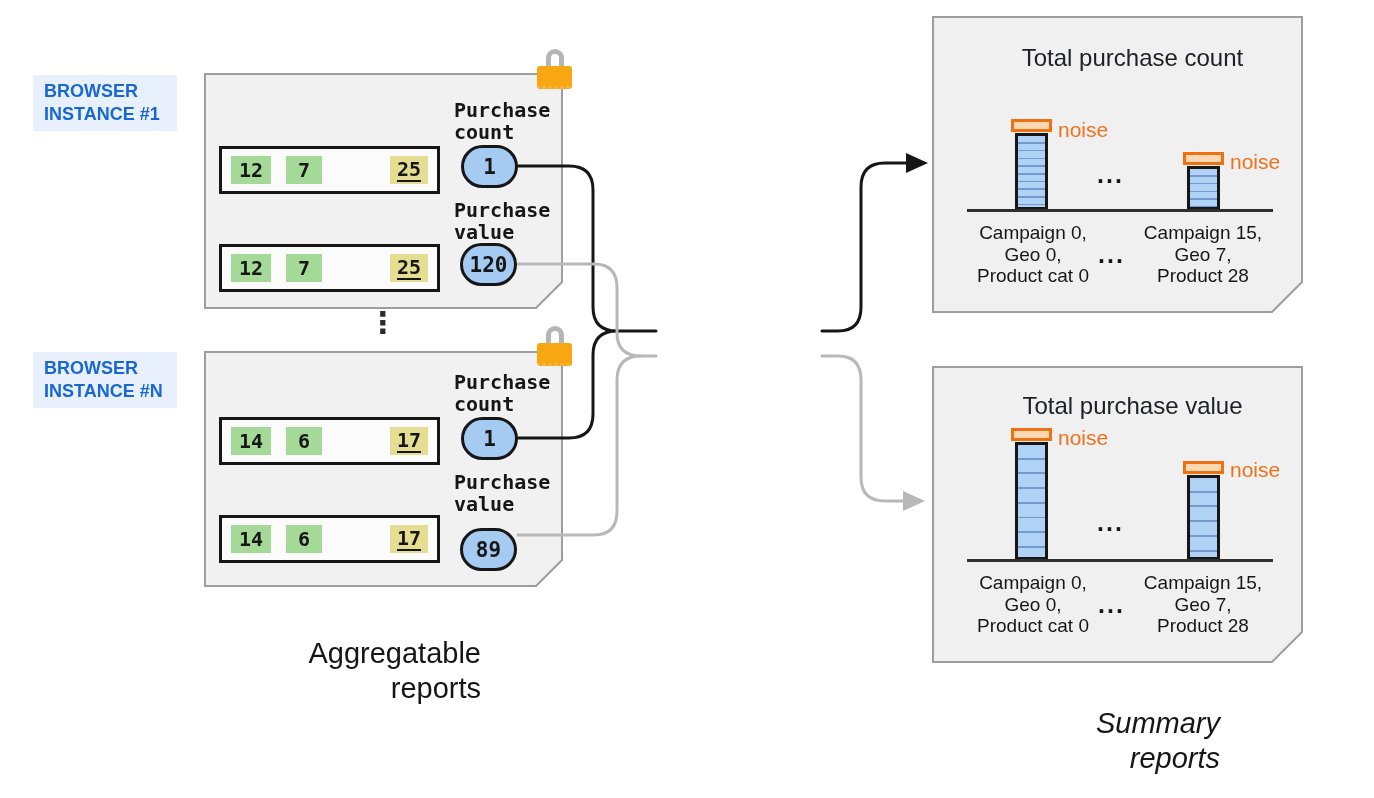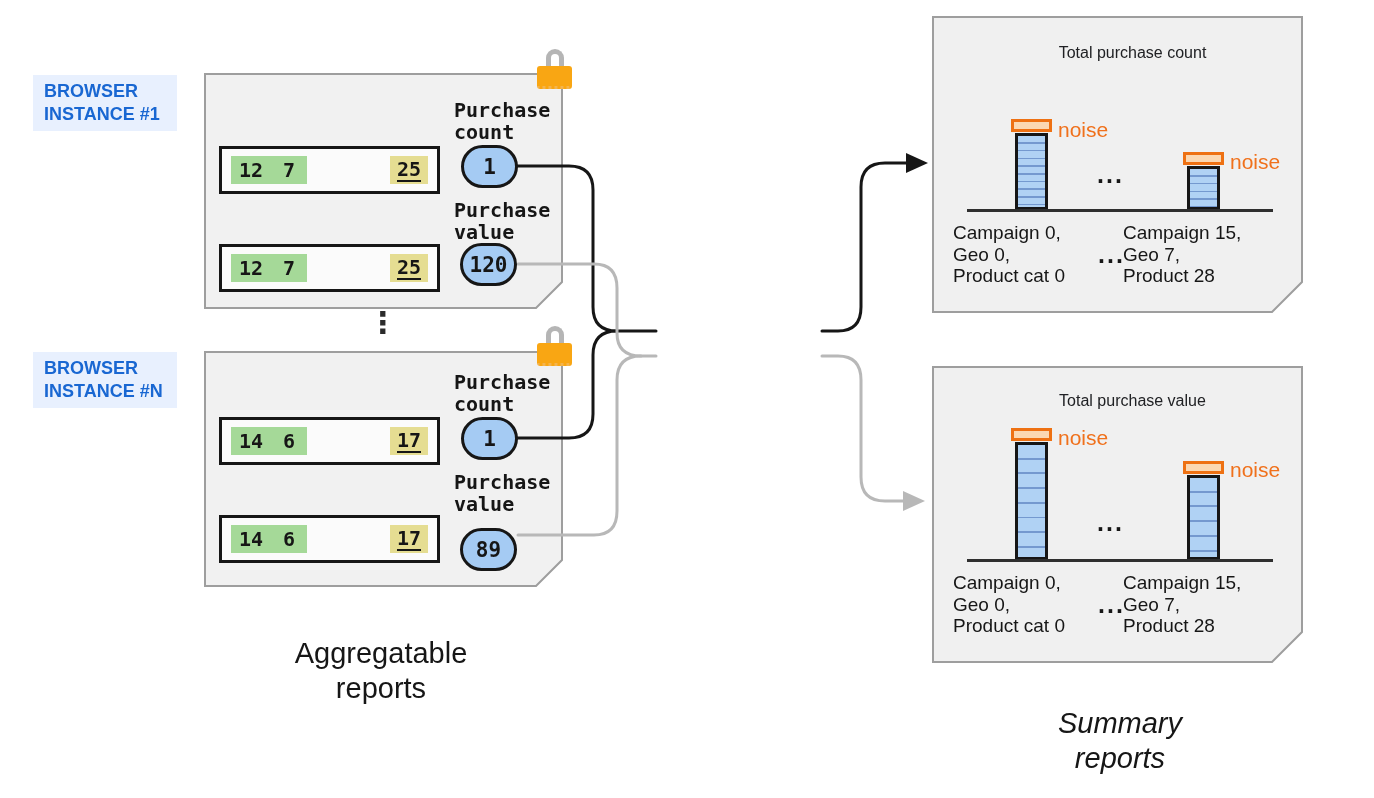--- a/index.html
+++ b/index.html
@@ -6,21 +6,21 @@
   #stage{position:relative;width:1374px;height:798px;background:#ffffff;overflow:hidden;
          font-family:"Liberation Sans",sans-serif;color:#1a1a1a;}
   svg.layer{position:absolute;left:0;top:0;}
 
   
   .blabel{position:absolute;background:#e8f0fe;color:#1967d2;font-weight:bold;font-size:18px;
           line-height:23px;padding:5px 11px;width:122px;}
 
   
   .data-row{position:absolute;width:221px;height:48px;border:3px solid #161616;background:#fbfbfb;
-            box-sizing:border-box;display:flex;align-items:center;padding:16px 9px;}
+            box-sizing:border-box;display:flex;align-items:center;padding:16px 9px;gap:15px;}
   .cell{display:flex;align-items:center;justify-content:center;height:28px;
         font-family:"DejaVu Sans Mono",monospace;font-weight:bold;font-size:20px;color:#161616;}
   .cell.green{background:#a5d998;width:40px;}
   .cell.green.narrow{width:36px;}
   .cell.yellow{background:#e5dd92;width:38px;margin-left:auto;}
   .cell.yellow span{border-bottom:2.5px solid #161616;line-height:1.05;}
 
   
   .plabel{position:absolute;font-family:"DejaVu Sans Mono",monospace;font-weight:bold;
           font-size:20px;line-height:22px;color:#161616;}
@@ -33,32 +33,32 @@
                 border-radius:10px 10px 0 0;box-sizing:border-box;}
   .lock-body{position:absolute;width:35px;height:23px;background:#f9a613;border-radius:3px;
              border-bottom:3px dotted #f4b44e;box-sizing:border-box;}
 
   
   .mid{position:absolute;left:650px;top:303px;width:180px;text-align:center;
        font-size:22px;line-height:27px;color:#252525;}
   .mid .noise-step{color:#f0711c;}
 
   
-  .rtitle{position:absolute;width:399px;text-align:center;font-size:16px;color:#202124;}
+  .rtitle{position:absolute;width:399px;text-align:center;font-size:24px;color:#202124;}
   .axis{position:absolute;width:306px;height:3px;background:#2f2f2f;}
   .bar{position:absolute;width:33px;border:3px solid #161616;box-sizing:border-box;}
   .bar.fine{background:repeating-linear-gradient(to bottom,#b0d2f4 0 6.2px,#7499cf 6.2px 7.7px);}
   .bar.coarse{background:repeating-linear-gradient(to bottom,#b0d2f4 0 12.7px,#7499cf 12.7px 14.7px);}
   .cap{position:absolute;width:41px;height:13px;border:3px solid #ee7113;background:#fbd8b2;box-sizing:border-box;}
   .noise{position:absolute;font-size:21px;color:#f0711c;}
   .dots{position:absolute;font-weight:bold;font-size:25px;letter-spacing:2px;color:#161616;}
-  .xgroup{position:absolute;width:160px;font-size:19px;line-height:21.5px;color:#161616;}
+  .xgroup{position:absolute;width:160px;text-align:center;font-size:19px;line-height:21.5px;color:#161616;}
   .vdots{position:absolute;font-family:"DejaVu Sans",sans-serif;font-weight:bold;font-size:30px;color:#2b2b2b;}
 
-  .caption{position:absolute;width:200px;text-align:center;font-size:29px;line-height:35px;color:#161616;}
+  .caption{position:absolute;width:200px;text-align:right;font-size:29px;line-height:35px;color:#161616;}
 </style>
 </head>
 <body>
 
 <div id="stage">
 
   <svg class="layer" width="1374" height="798" viewBox="0 0 1374 798">
     <polygon points="205,74 562,74 562,282 536,308 205,308" fill="#f1f1f1" stroke="#9e9e9e" stroke-width="2"></polygon>
     <polygon points="205,352 562,352 562,560 536,586 205,586" fill="#f1f1f1" stroke="#9e9e9e" stroke-width="2"></polygon>
     <polygon points="933,17 1302,17 1302,282 1272,312 933,312" fill="#f0f0f0" stroke="#9e9e9e" stroke-width="2"></polygon>

